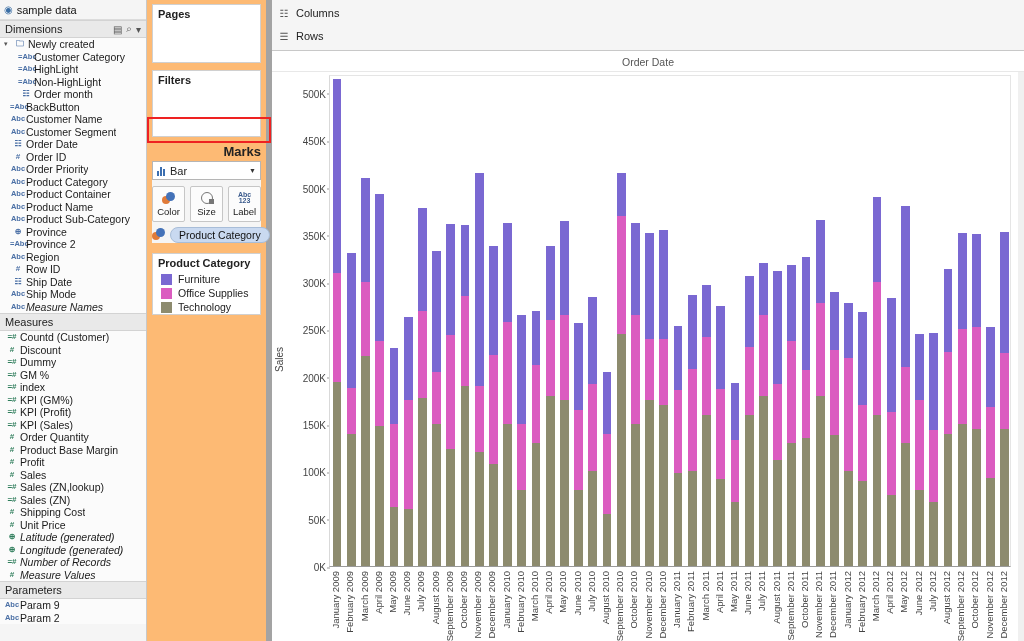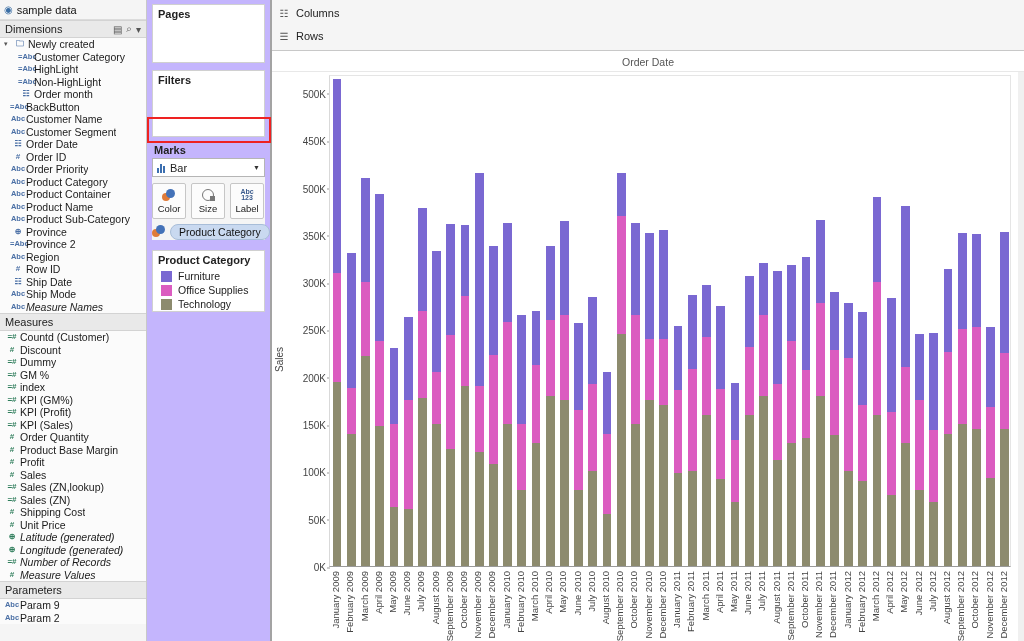--- a/index.html
+++ b/index.html
@@ -81,41 +81,42 @@
   .field .flabel { overflow: hidden; text-overflow: ellipsis; }
   .field.indent1 { padding-left: 10px; }
   .field.indent2 { padding-left: 18px; }
   .field.italic .flabel { font-style: italic; }
   .caret { font-size: 7px; color: #555; width: 8px; display: inline-block; }
   .folder-ico { color: #b8860b; font-size: 10px; }
 
   
   #cards-pane {
     width: 125px; height: 641px;
-    background: #c4b5fd;
-    border-right: 2px solid #a3a3a3;
+    background: #fdba74;
+    border-right: 6px solid #a3a3a3;
     padding: 4px 5px;
     position: relative;
   }
   .card {
     background: #ffffff;
     border: 1px solid #d0d0d0;
     margin-bottom: 7px;
   }
   .card-title {
     font-size: 11px; font-weight: bold; color: #222;
     padding: 3px 5px 2px 5px;
   }
   .card-body { min-height: 40px; }
   #pages-card .card-body { height: 33px; }
   #filters-card .card-body { height: 48px; }
 
   .marks-label {
-    font-size: 11px; font-weight: bold; color: #222;
+    font-size: 13px; font-weight: bold; color: #222;
     padding: 0 0 2px 2px;
+    text-align: right;
   }
   #marks-card { border: none; background: transparent; margin-bottom: 0; }
   .marks-inner { background: #f5f5f5; }
   .marks-type {
     display: flex; align-items: center; gap: 5px;
     height: 19px;
     background: #ffffff;
     border: 1px solid #b5b5b5;
     padding: 0 4px;
     margin-bottom: 6px;

